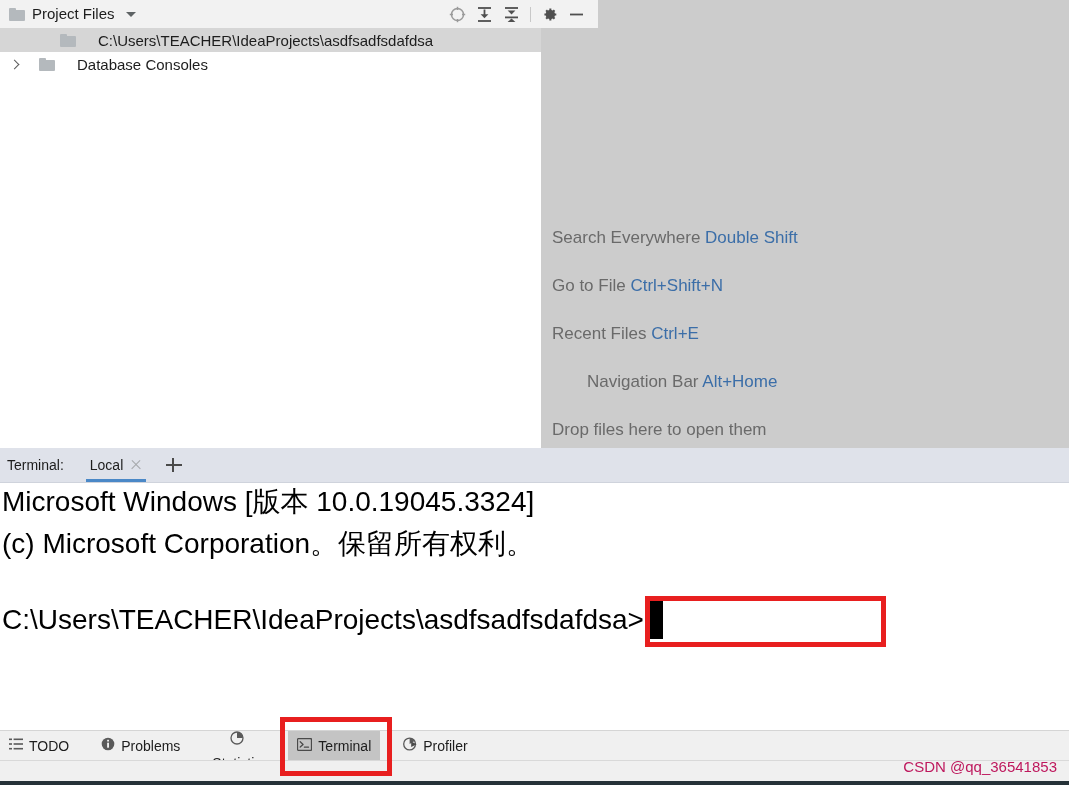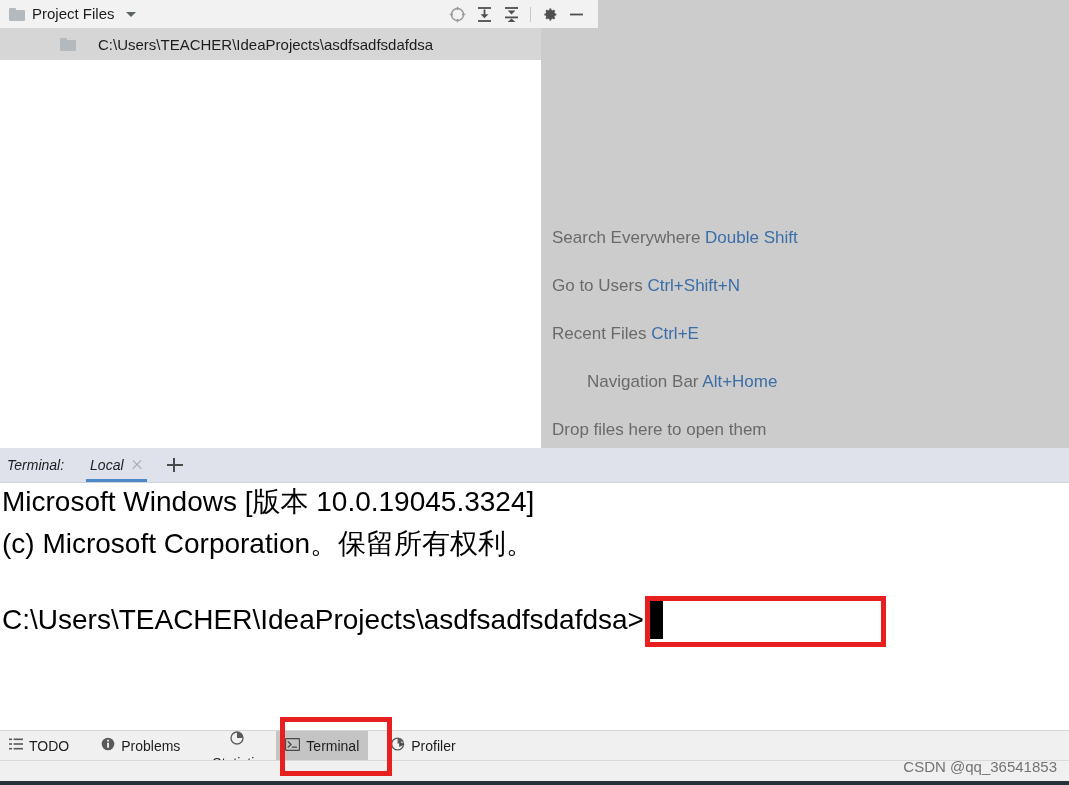--- a/index.html
+++ b/index.html
@@ -106,21 +106,21 @@
     margin: 0 5px;
   }
 
   
   #project-tree {
     position: absolute;
     left: 0; top: 28px;
     width: 541px;
   }
   .tree-row {
-    height: 32px;
+    height: 24px;
     display: flex;
     align-items: center;
     padding-left: 6px;
     box-sizing: border-box;
     gap: 15px;
   }
   .tree-row.selected { background: #d6d6d6; }
   .tree-arrow {
     width: 18px; height: 24px;
     flex: 0 0 auto;
@@ -160,21 +160,20 @@
   }
   .hint-key { color: #3b6ea8; }
 
   
   #terminal-panel {
     position: absolute;
     left: 0; top: 448px;
     width: 1069px;
     height: 277px;
     background: #f0abfc;
-    font-style: italic;
   }
   #terminal-tabbar {
     position: absolute;
     left: 0; top: 0;
     width: 1069px;
     height: 35px;
     background: #dfe2ea;
     display: flex;
     align-items: center;
     border-bottom: 1px solid #cfd3dc;
@@ -301,21 +300,21 @@
     left: 0; top: 781px;
     width: 1069px;
     height: 4px;
     background: #263238;
   }
   #watermark {
     position: absolute;
     right: 12px;
     top: 758px;
     font-size: 15px;
-    color: #737373;
+    color: #be185d;
     white-space: nowrap;
   }
 
   
   .annot-box {
     position: absolute;
     border: 5px solid #e81f1f;
     box-sizing: border-box;
     background: transparent;
   }
@@ -326,21 +325,21 @@
 <body>
 
 <div id="ide-top">
 
   <div id="editor-hints">
     <div class="hint-row" style="top:228px; left:11px;">
       <span>Search Everywhere </span>
       <span class="hint-key">Double Shift</span>
     </div>
     <div class="hint-row" style="top:276px; left:11px;">
-      <span>Go to Users </span>
+      <span>Go to File </span>
       <span class="hint-key">Ctrl+Shift+N</span>
     </div>
     <div class="hint-row" style="top:324px; left:11px;">
       <span>Recent Files </span>
       <span class="hint-key">Ctrl+E</span>
     </div>
     <div class="hint-row" style="top:372px; left:11px;margin-left:35px;">
       <span>Navigation Bar </span>
       <span class="hint-key">Alt+Home</span>
     </div>
@@ -399,20 +398,27 @@
       </div>
     </div>
 
     <div id="project-tree">
       <div class="tree-row selected">
         <span class="tree-arrow"></span>
         <span style="display:inline-block;width:6px;"></span>
         <span class="folder-icon"></span>
         <span class="tree-label">C:\Users\TEACHER\IdeaProjects\asdfsadfsdafdsa</span>
       </div>
+      <div class="tree-row">
+        <span class="tree-arrow">
+          <span class="tree-arrow-glyph"></span>
+        </span>
+        <span class="folder-icon"></span>
+        <span class="tree-label">Database Consoles</span>
+      </div>
     </div>
 
   </div>
 </div>
 
 <div id="terminal-panel">
 
   <div id="terminal-tabbar">
     <span id="terminal-label">Terminal:</span>
     <div id="terminal-tab-local">
@@ -463,21 +469,21 @@
   <div class="status-item" style="margin-left:14px;flex-direction:column;">
     <span>
       <svg width="14" height="14" viewBox="0 0 14 14">
         <circle cx="7" cy="7" r="6" fill="none" stroke="#5a5a5a" stroke-width="1.3"></circle>
         <path d="M7 7 L7 1.1 A5.9 5.9 0 0 1 12.9 7 Z" fill="#5a5a5a"></path>
       </svg>
     </span>
     <span class="status-label">Statistic</span>
   </div>
 
-  <div class="status-item active" style="margin-left:6px;text-align:right;">
+  <div class="status-item active" style="margin-left:18px;text-align:right;">
     <span>
       <svg width="15" height="13" viewBox="0 0 15 13">
         <rect x="0.5" y="0.5" width="14" height="12" rx="1.2" fill="none" stroke="#4a4a4a" stroke-width="1.3"></rect>
         <path d="M3.2 3.8 L6.1 6.4 L3.2 9" fill="none" stroke="#4a4a4a" stroke-width="1.3" stroke-linecap="round" stroke-linejoin="round"></path>
         <line x1="7.4" y1="9.2" x2="11.5" y2="9.2" stroke="#4a4a4a" stroke-width="1.3" stroke-linecap="round"></line>
       </svg>
     </span>
     <span class="status-label">Terminal</span>
   </div>
 

